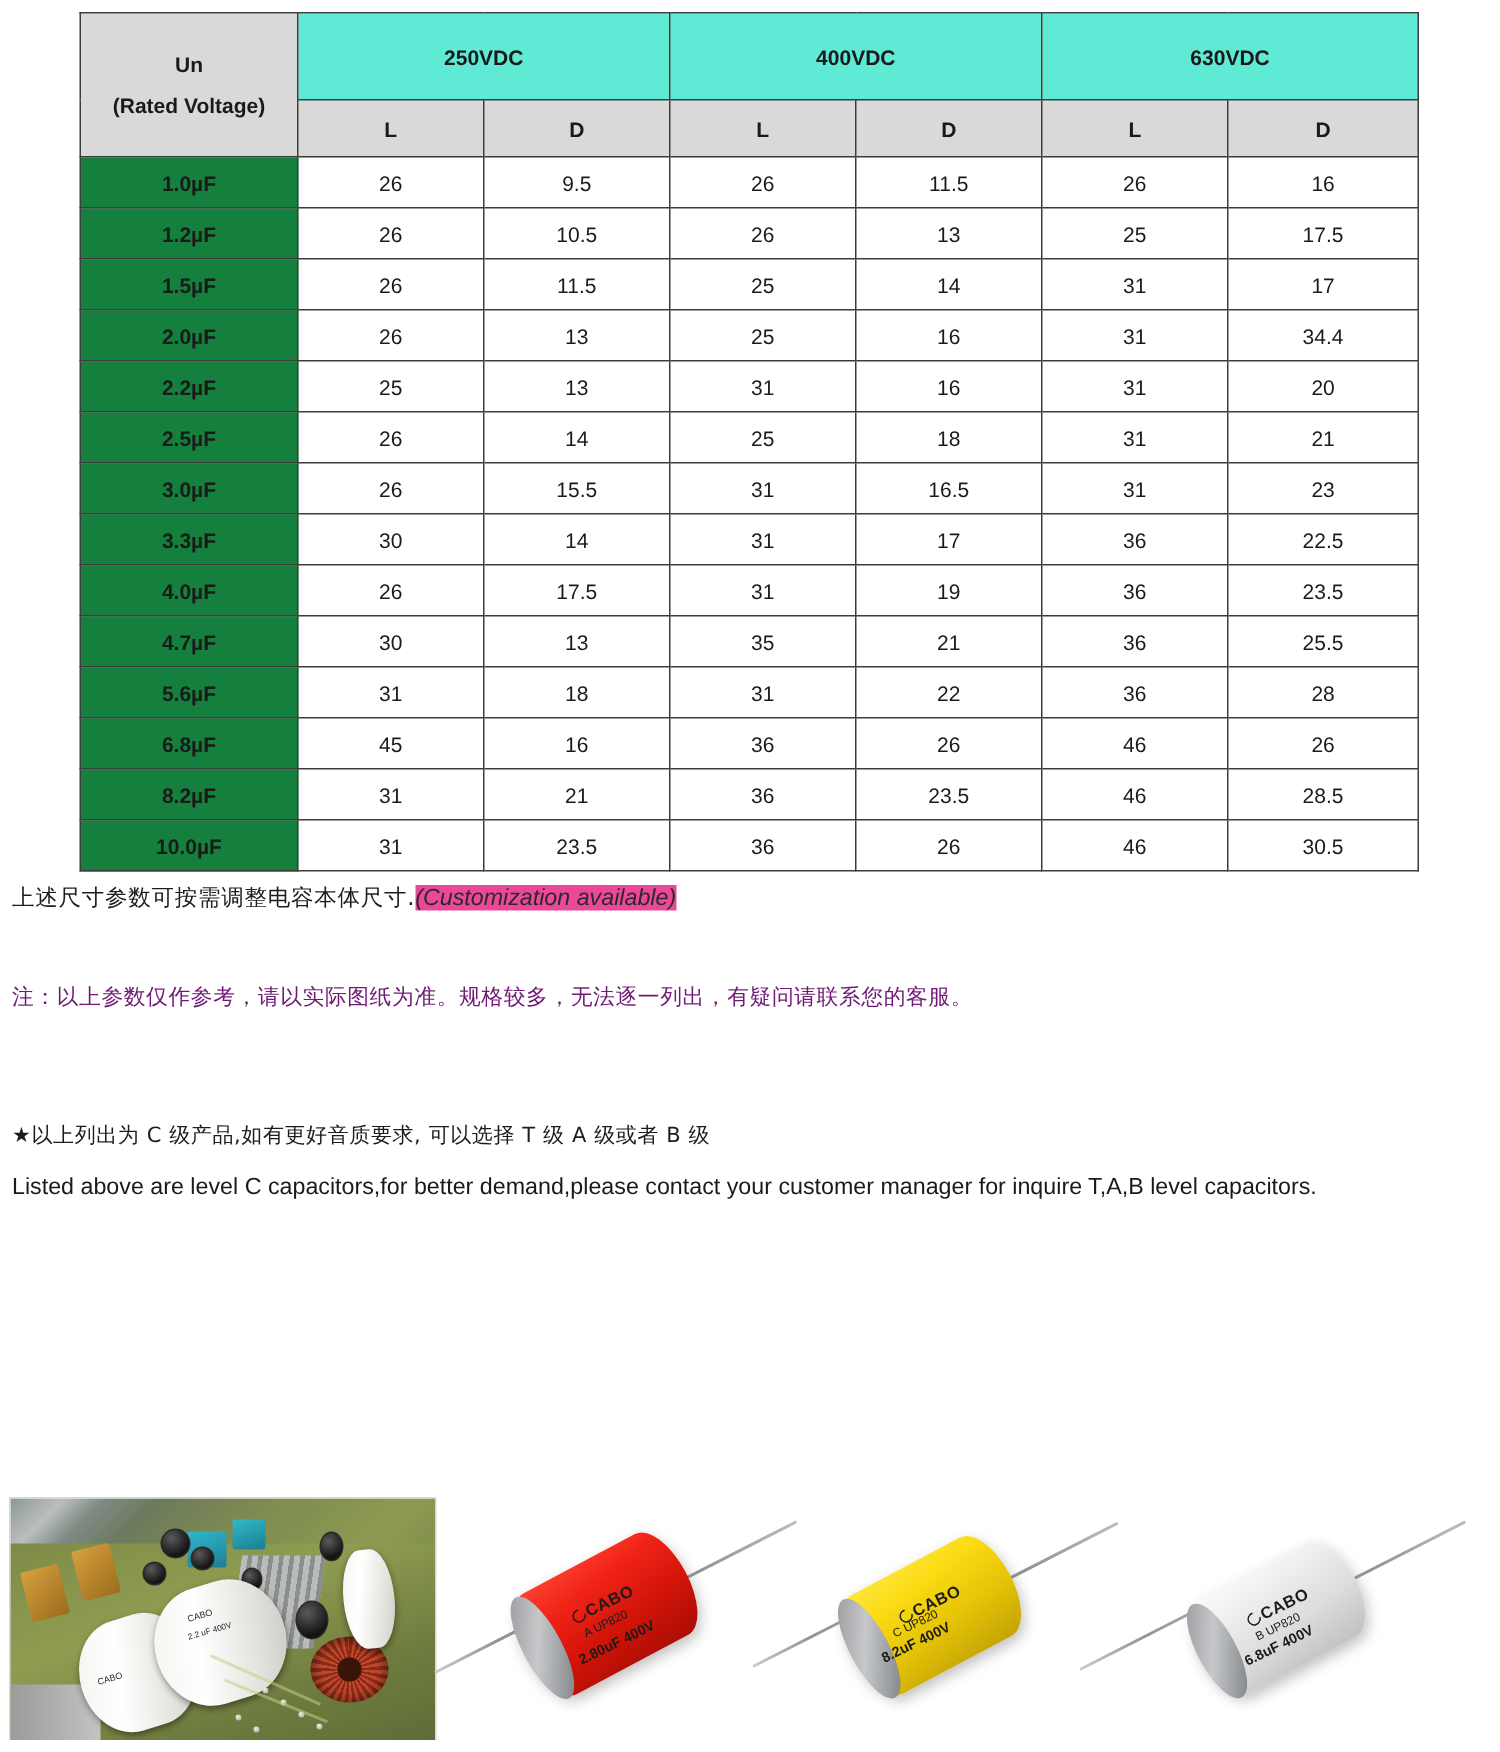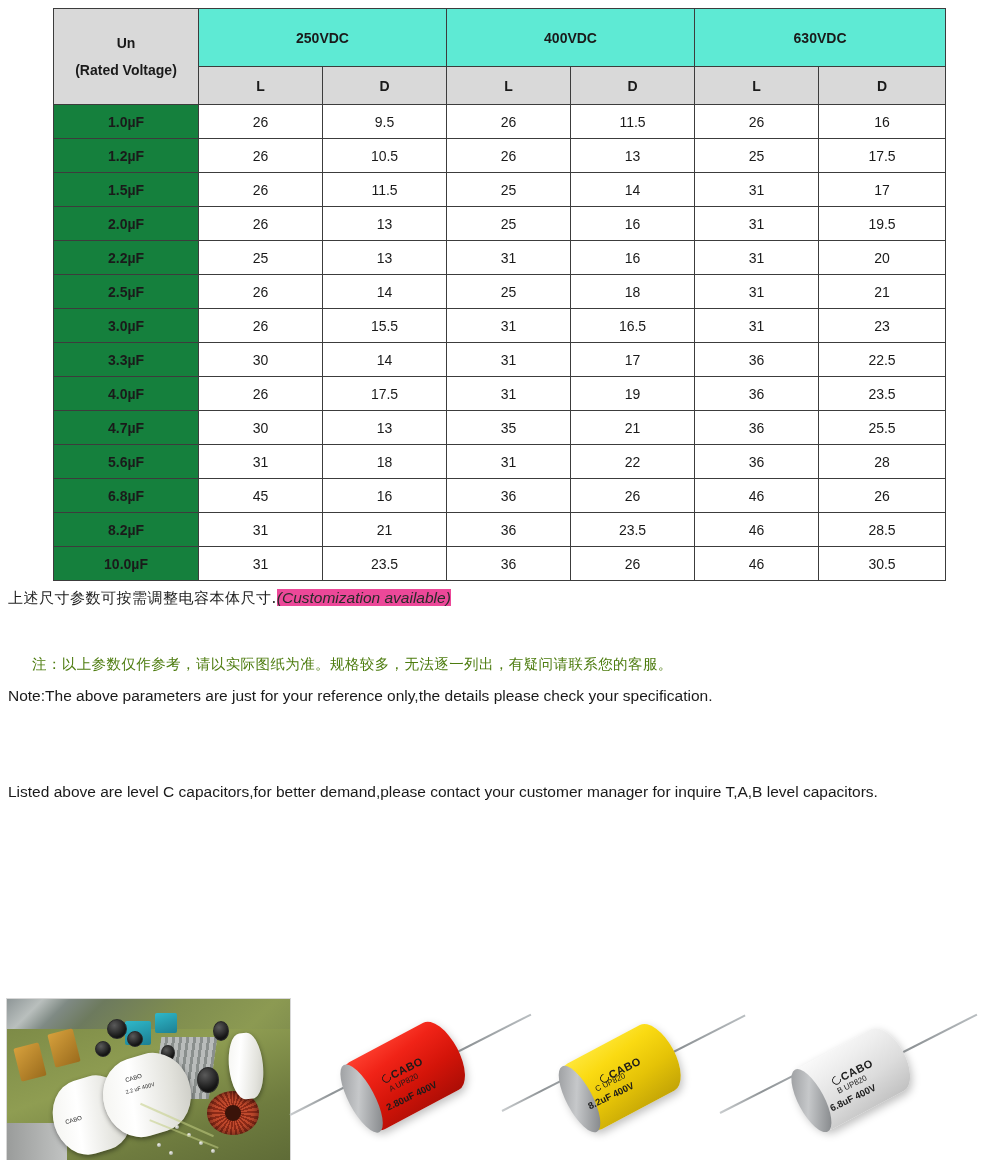--- a/index.html
+++ b/index.html
@@ -94,24 +94,23 @@
   .row-custom {
     white-space: nowrap;
     line-height: 20px;
   }
   .note-cn {
     position: absolute;
     left: 8px;
     top: 655px;
     font-family: "DejaVu Sans", sans-serif;
     font-size: 14.5px;
-    color: #4d7c0f;
+    color: #701a75;
     letter-spacing: 0.4px;
     white-space: nowrap;
-    margin-left: 24px;
   }
   .note-en {
     position: absolute;
     left: 8px;
     top: 687px;
     font-family: "Liberation Sans", sans-serif;
     font-size: 15.5px;
     color: #1a1a1a;
     white-space: nowrap;
   }
@@ -391,21 +390,21 @@
             <td class="val-cell">31</td>
             <td class="val-cell">17</td>
           </tr>
           <tr>
             <td class="cap-cell">2.0µF</td>
             <td class="val-cell">26</td>
             <td class="val-cell">13</td>
             <td class="val-cell">25</td>
             <td class="val-cell">16</td>
             <td class="val-cell">31</td>
-            <td class="val-cell">19.5</td>
+            <td class="val-cell">34.4</td>
           </tr>
           <tr>
             <td class="cap-cell">2.2µF</td>
             <td class="val-cell">25</td>
             <td class="val-cell">13</td>
             <td class="val-cell">31</td>
             <td class="val-cell">16</td>
             <td class="val-cell">31</td>
             <td class="val-cell">20</td>
           </tr>
@@ -492,22 +491,22 @@
           </tr>
         </tbody>
     </table>
   </div>
 
   <div class="notes row-custom">
     <span class="cn-script">上述尺寸参数可按需调整电容本体尺寸.</span><span class="en-italic">(Customization available)</span>
   </div>
 
   <div class="note-cn">注：以上参数仅作参考，请以实际图纸为准。规格较多，无法逐一列出，有疑问请联系您的客服。</div>
-  <div class="note-en">Note:The above parameters are just for your reference only,the details please check your specification.</div>
-
+
+  <div class="level-cn">★以上列出为 C 级产品,如有更好音质要求, 可以选择 T 级 A 级或者 B 级</div>
   <div class="level-en">Listed above are level C capacitors,for better demand,please contact your customer manager for inquire T,A,B level capacitors.</div>
 
 
   <div class="photos">
 
     <div class="pcb">
       <div class="pcb-board"></div>
       <div class="pcb-grey-bar"></div>
 
       <div class="pcb-heatsink"></div>

